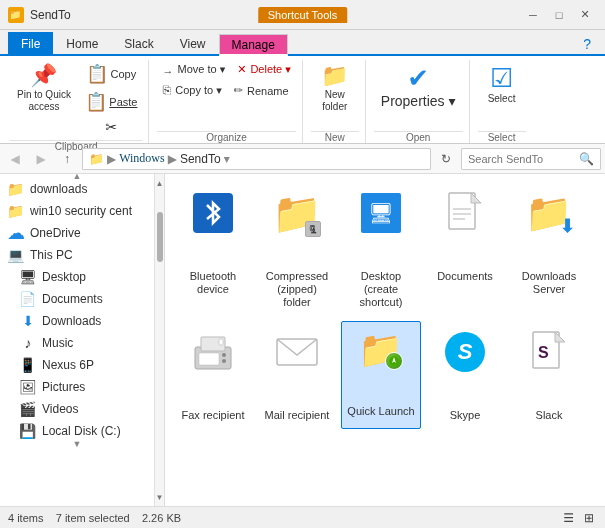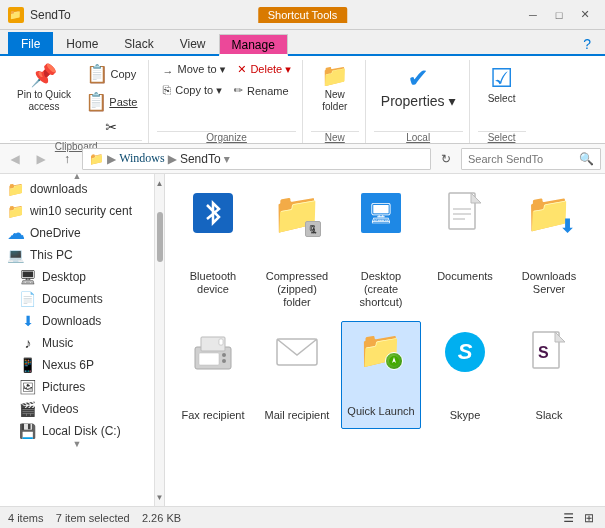--- a/index.html
+++ b/index.html
@@ -41,21 +41,21 @@
       height: 88px;
     }
     .ribbon-group {
       display: flex; flex-direction: column; align-items: stretch;
       border-right: 1px solid #e0e0e0; padding: 0 6px;
     }
     .ribbon-group:last-child { border-right: none; }
     .ribbon-group-content { display: flex; flex: 1; align-items: flex-start; gap: 2px; }
     .ribbon-group-label {
       font-size: 10px; color: #666; text-align: center; padding: 0 0;
-      border-top: 1px solid #e0e0e0; margin-top: 2px; text-decoration: underline;
+      border-top: 1px solid #e0e0e0; margin-top: 2px;
     }
     .ribbon-btn {
       display: flex; flex-direction: column; align-items: center; justify-content: center;
       padding: 4px 6px; cursor: pointer; border: 1px solid transparent;
       border-radius: 2px; min-width: 48px; gap: 2px; font-size: 11px; color: #333;
     }
     .ribbon-btn-icon { font-size: 22px; line-height: 1; }
     .ribbon-btn-small {
       display: flex; align-items: center; gap: 4px;
       padding: 2px 4px; cursor: pointer; border: 1px solid transparent;
@@ -237,21 +237,21 @@
     <div class="ribbon-group-label">New</div>
   </div>
 
   <div class="ribbon-group">
     <div class="ribbon-group-content">
       <div class="ribbon-btn" style="min-width:56px;">
         <div class="ribbon-btn-icon" style="font-size:26px;color:#1e88e5;">✔</div>
         <div style="font-size:14px;text-align:right;line-height:1.2;">Properties ▾</div>
       </div>
     </div>
-    <div class="ribbon-group-label">Local</div>
+    <div class="ribbon-group-label">Open</div>
   </div>
 
   <div class="ribbon-group">
     <div class="ribbon-group-content">
       <div class="ribbon-btn" style="min-width:48px;">
         <div class="ribbon-btn-icon" style="font-size:26px;color:#1e88e5;">☑</div>
         <div style="font-size:10px;text-align:center;">Select</div>
       </div>
     </div>
     <div class="ribbon-group-label">Select</div>

